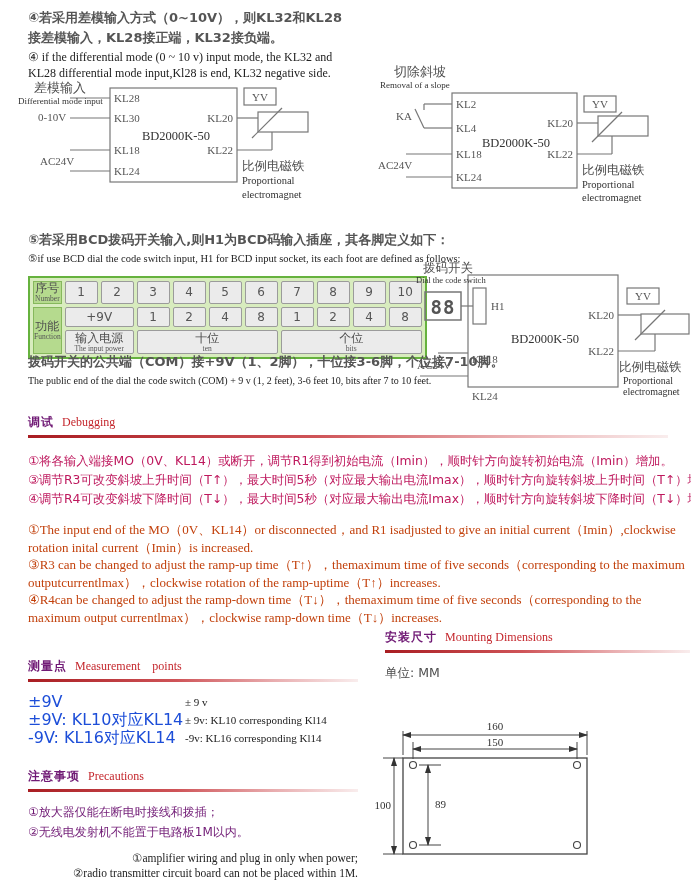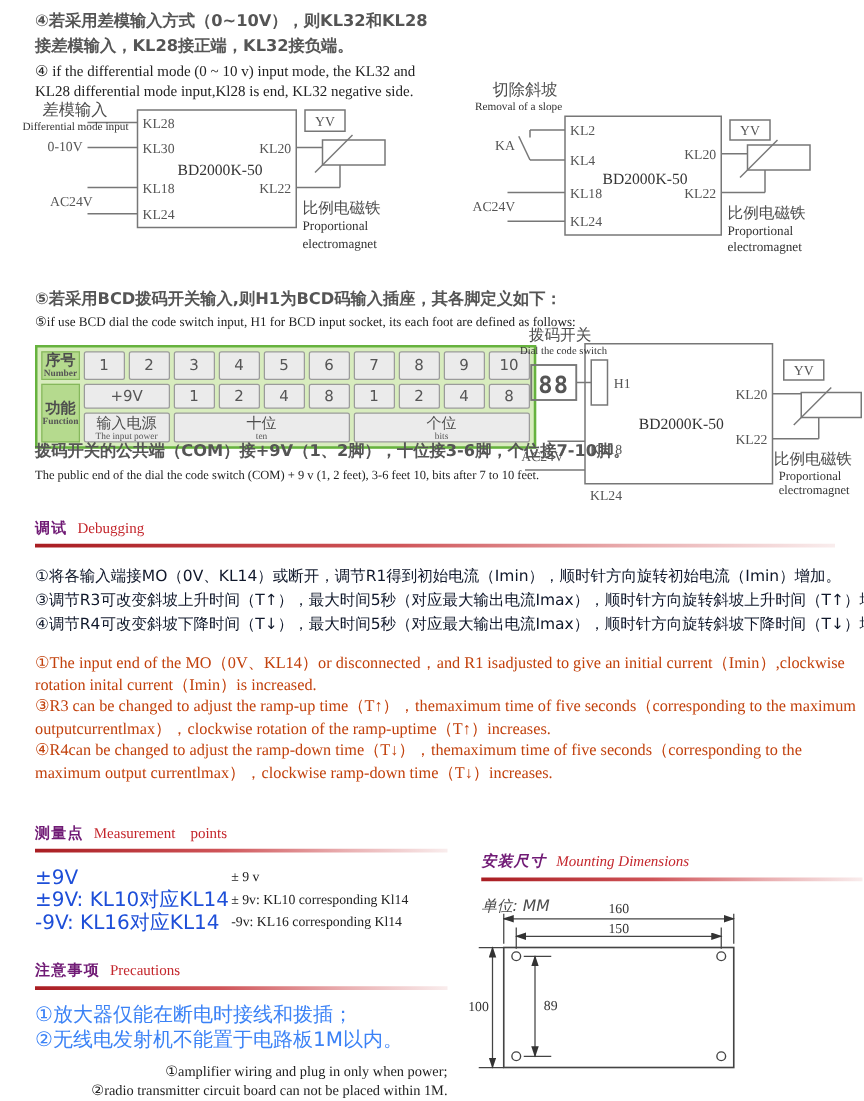--- a/index.html
+++ b/index.html
@@ -18,37 +18,37 @@
 
   
   .para-zh { font-size:13px; line-height:1.5; font-weight:600; color:#555; }
   .para-zh.small { font-size:11.5px; font-weight:600; }
   .para-en { font-family:"Liberation Serif", serif; font-size:12px; line-height:1.35; color:#222; margin-top:2px; }
 
   
   table.bcd { border-collapse:separate; border-spacing:3px; background:#d8ecbe;
               border:2px solid #66b23e; }
   table.bcd td, table.bcd th { text-align:center; vertical-align:middle; }
-  table.bcd th { background:#b5da8e; border:1px solid #86b85c; font-weight:bold;
+  table.bcd th { background:#b5da8e; border:1px solid #86b85c; font-weight:normal;
                  color:#3c3c3c; width:24px; }
   table.bcd td { background:#ebebeb; border:1px solid #9b9b9b; border-radius:2px;
                  color:#555; width:33px; }
   .cell-main { font-size:12px; line-height:13px; display:block; }
   .cell-sub  { font-family:"Liberation Serif", serif; font-size:7.5px; line-height:8px; display:block; color:#555; }
 
   
-  .dbg-zh div { font-size:12.4px; line-height:19px; color:#0f172a; white-space:nowrap; }
+  .dbg-zh div { font-size:12.4px; line-height:19px; color:#be185d; white-space:nowrap; }
   .dbg-en div { font-family:"Liberation Serif", serif; font-size:13px; line-height:17.5px; color:#c2410c; }
 
   
   .meas-row { display:flex; line-height:18px; }
   .meas-row .m-zh { width:157px; font-size:16px; color:#1d4ed8; }
   .meas-row .m-en { font-family:"Liberation Serif", serif; font-size:11px; color:#222; }
 
-  .prec-zh div { font-size:16px; line-height:20px; color:#3b82f6; }
+  .prec-zh div { font-size:12px; line-height:20px; color:#701a75; }
   .prec-en div { font-family:"Liberation Serif", serif; font-size:11.5px; line-height:15px; color:#222;text-align:right; }
 
   svg text { user-select:none; }
   .svg-zh { font-family:"DejaVu Sans", sans-serif; fill:#4d4d4d; }
   .svg-en { font-family:"Liberation Serif", serif; fill:#333; }
   .svg-pin { font-family:"Liberation Serif", serif; fill:#555; font-size:11px; }
 </style>
 </head>
 <body>
 
@@ -294,21 +294,21 @@
         <span class="m-zh">±9V: KL10对应KL14</span>
         <span class="m-en">± 9v: KL10 corresponding Kl14</span>
       </div>
       <div class="meas-row">
         <span class="m-zh">-9V: KL16对应KL14</span>
         <span class="m-en">-9v: KL16 corresponding Kl14</span>
       </div>
     </div>
   </div>
 
-  <div class="abs" style="left:385px; top:681px; width:305px;font-style:italic;">
+  <div class="abs" style="left:385px; top:629px; width:305px;">
     <div class="sec-head">
       <span class="t-zh">安装尺寸</span>
       <span class="t-en">Mounting Dimensions</span>
     </div>
     <div class="redline"></div>
     <div class="zh" style="margin-top:12px; font-size:12.5px;">单位: MM</div>
   </div>
 
   <svg class="abs" style="left:375px; top:715px;" width="300" height="160" viewBox="0 0 300 160">
     <defs>

